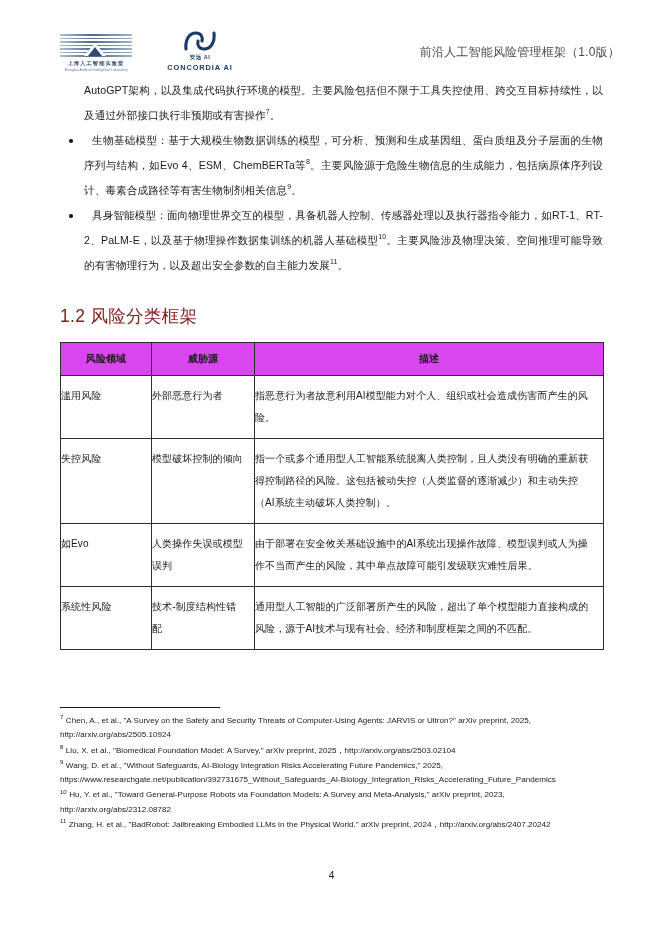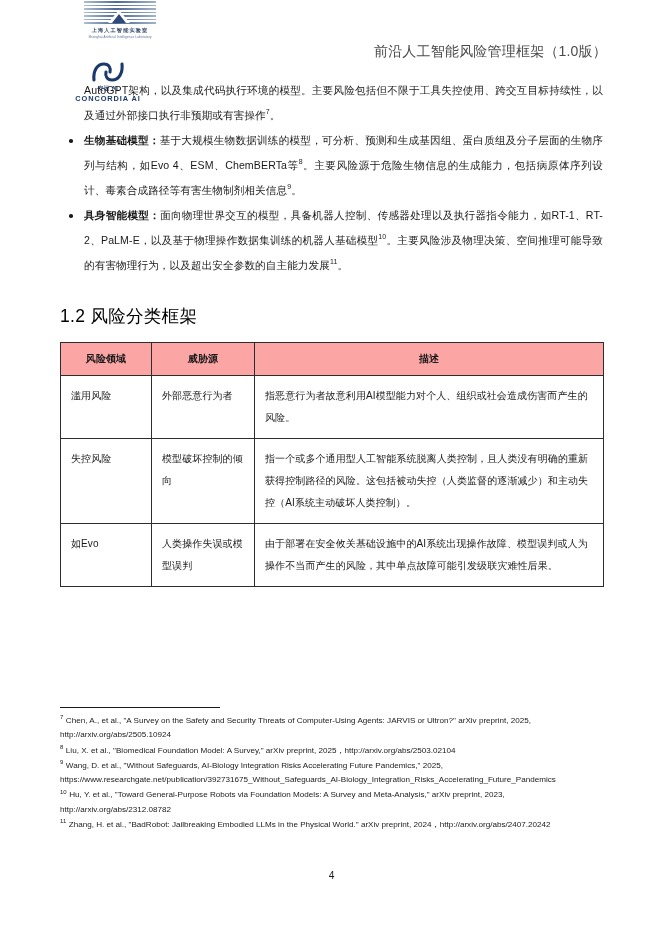--- a/index.html
+++ b/index.html
@@ -28,21 +28,20 @@
     width: 663px;
     height: 52px;
     display: flex;
     align-items: center;
   }
   .logo-group {
     display: flex;
     align-items: flex-end;
     margin-left: 60px;
     gap: 20px;
-    flex-direction: column;
   }
   
   .logo-sail {
     width: 72px;
     height: 42px;
     position: relative;
   }
   .logo-sail .mark {
     position: relative;
     width: 72px;
@@ -116,22 +115,22 @@
   }
   .logo-concordia .en {
     font-size: 7.4px;
     color: #1b3a6b;
     letter-spacing: .9px;
     margin-top: 1.5px;
     font-weight: bold;
   }
   .header-title {
     margin-left: auto;
-    margin-right: 56px;
-    font-size: 14px;
+    margin-right: 43px;
+    font-size: 12px;
     color: #4a4a4a;
     letter-spacing: .2px;
     white-space: nowrap;
   }
 
   
   .content {
     position: absolute;
     top: 78px;
     left: 60px;
@@ -164,54 +163,54 @@
   ul.bullets > li::before {
     content: "";
     position: absolute;
     left: 9px;
     top: 11px;
     width: 3.6px;
     height: 3.6px;
     background: #1a1a1a;
     border-radius: 50%;
   }
-  b.lead { font-weight: bold; }
+  b.lead { font-weight: normal; margin-left: 8px; }
   sup.fn {
     font-size: 7px;
     vertical-align: super;
     line-height: 0;
   }
 
   h2.section-title {
     margin: 26px 0 14px 0;
     font-size: 17.5px;
     font-weight: normal;
     letter-spacing: .3px;
-    color: #000000;
+    color: #7f1d1d;
   }
 
   
   table.risk-table {
     border-collapse: collapse;
     width: 543px;
     margin-top: 10px;
     table-layout: fixed;
   }
   table.risk-table th,
   table.risk-table td {
     border: 1px solid #2d2d2d;
-    padding: 9px 9px 9px 10px;
+    padding: 9px 9px 9px 0;
     font-size: 10px;
     line-height: 22px;
     vertical-align: top;
     text-align: left;
     letter-spacing: .1px;
   }
   table.risk-table thead th {
-    background: #fca5a5;
+    background: #d946ef;
     text-align: center;
     font-weight: bold;
     padding: 7px 6px;
     line-height: 18px;
   }
   col.c1 { width: 91px; }
   col.c2 { width: 103px; }
   col.c3 { width: 349px; }
 
   
@@ -331,20 +330,25 @@
         <tr>
           <td>失控风险</td>
           <td>模型破坏控制的倾向</td>
           <td>指一个或多个通用型人工智能系统脱离人类控制，且人类没有明确的重新获得控制路径的风险。这包括被动失控（人类监督的逐渐减少）和主动失控（AI系统主动破坏人类控制）。</td>
         </tr>
         <tr>
           <td>如Evo</td>
           <td>人类操作失误或模型误判</td>
           <td>由于部署在安全攸关基础设施中的AI系统出现操作故障、模型误判或人为操作不当而产生的风险，其中单点故障可能引发级联灾难性后果。</td>
         </tr>
+        <tr>
+          <td>系统性风险</td>
+          <td>技术-制度结构性错配</td>
+          <td>通用型人工智能的广泛部署所产生的风险，超出了单个模型能力直接构成的风险，源于AI技术与现有社会、经济和制度框架之间的不匹配。</td>
+        </tr>
       </tbody>
     </table>
 
   </div>
 
   <div class="footnotes">
     <div class="fn-rule"></div>
     <ol>
       <li><span class="num">7</span><span>Chen, A., et al., "A Survey on the Safety and Security Threats of Computer-Using Agents: JARVIS or Ultron?" arXiv preprint, 2025, http://arxiv.org/abs/2505.10924</span></li>
       <li><span class="num">8</span><span>Liu, X. et al., "Biomedical Foundation Model: A Survey," arXiv preprint, 2025，http://arxiv.org/abs/2503.02104</span></li>

